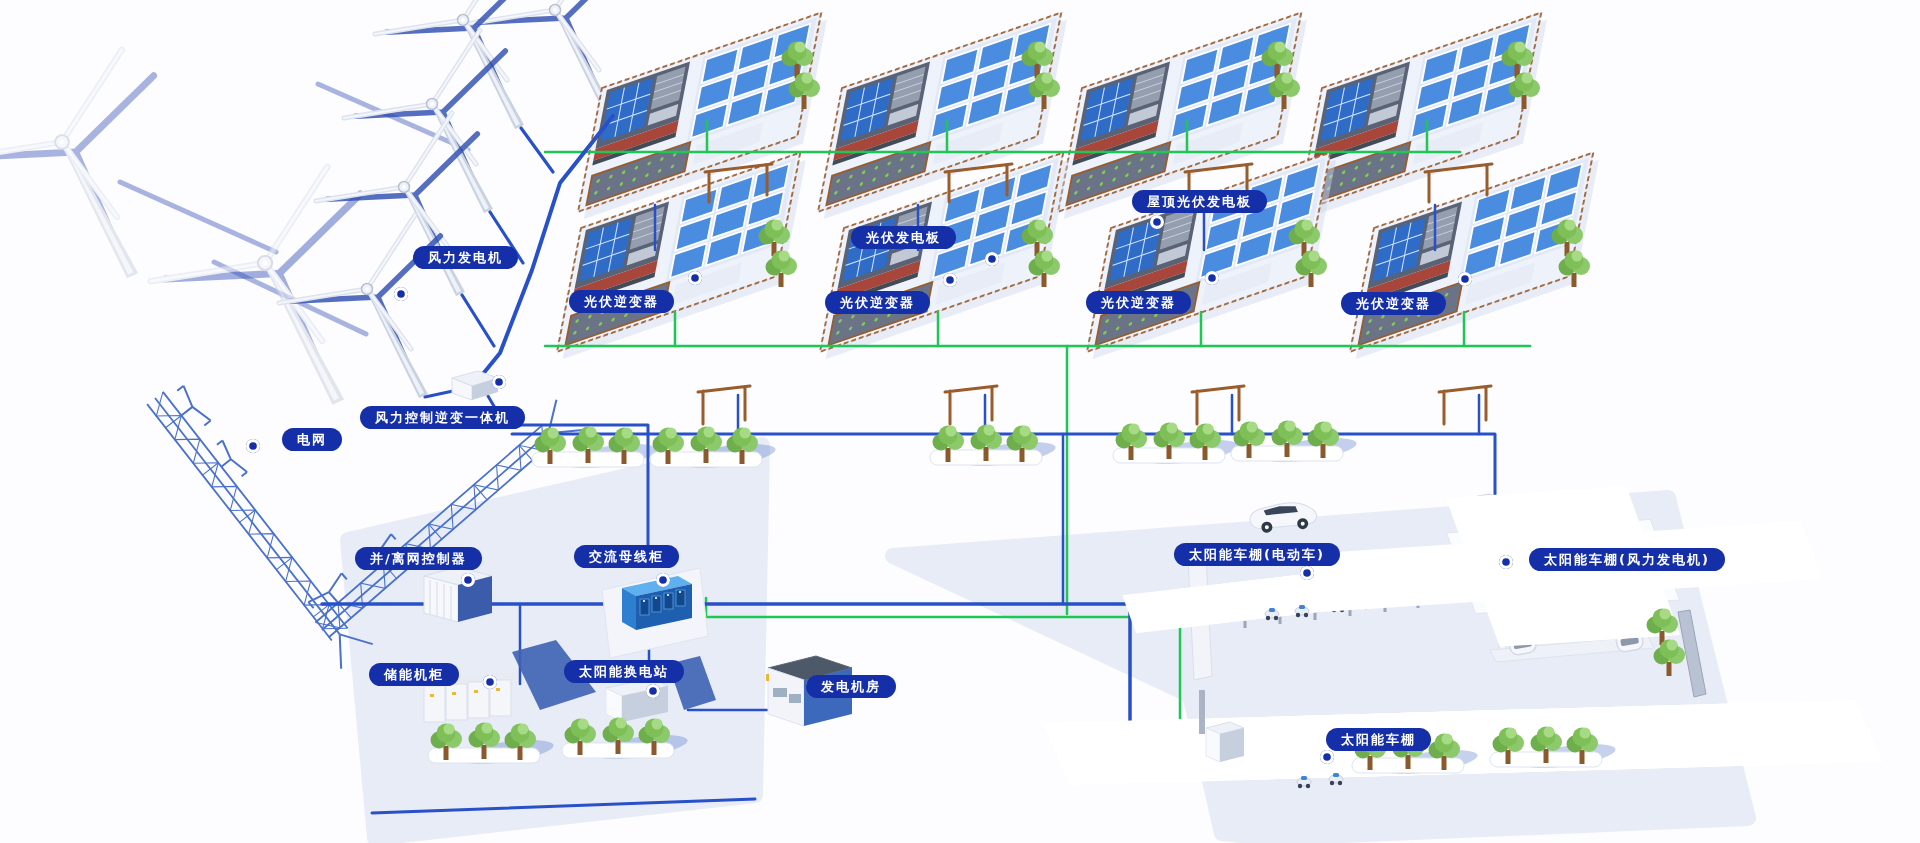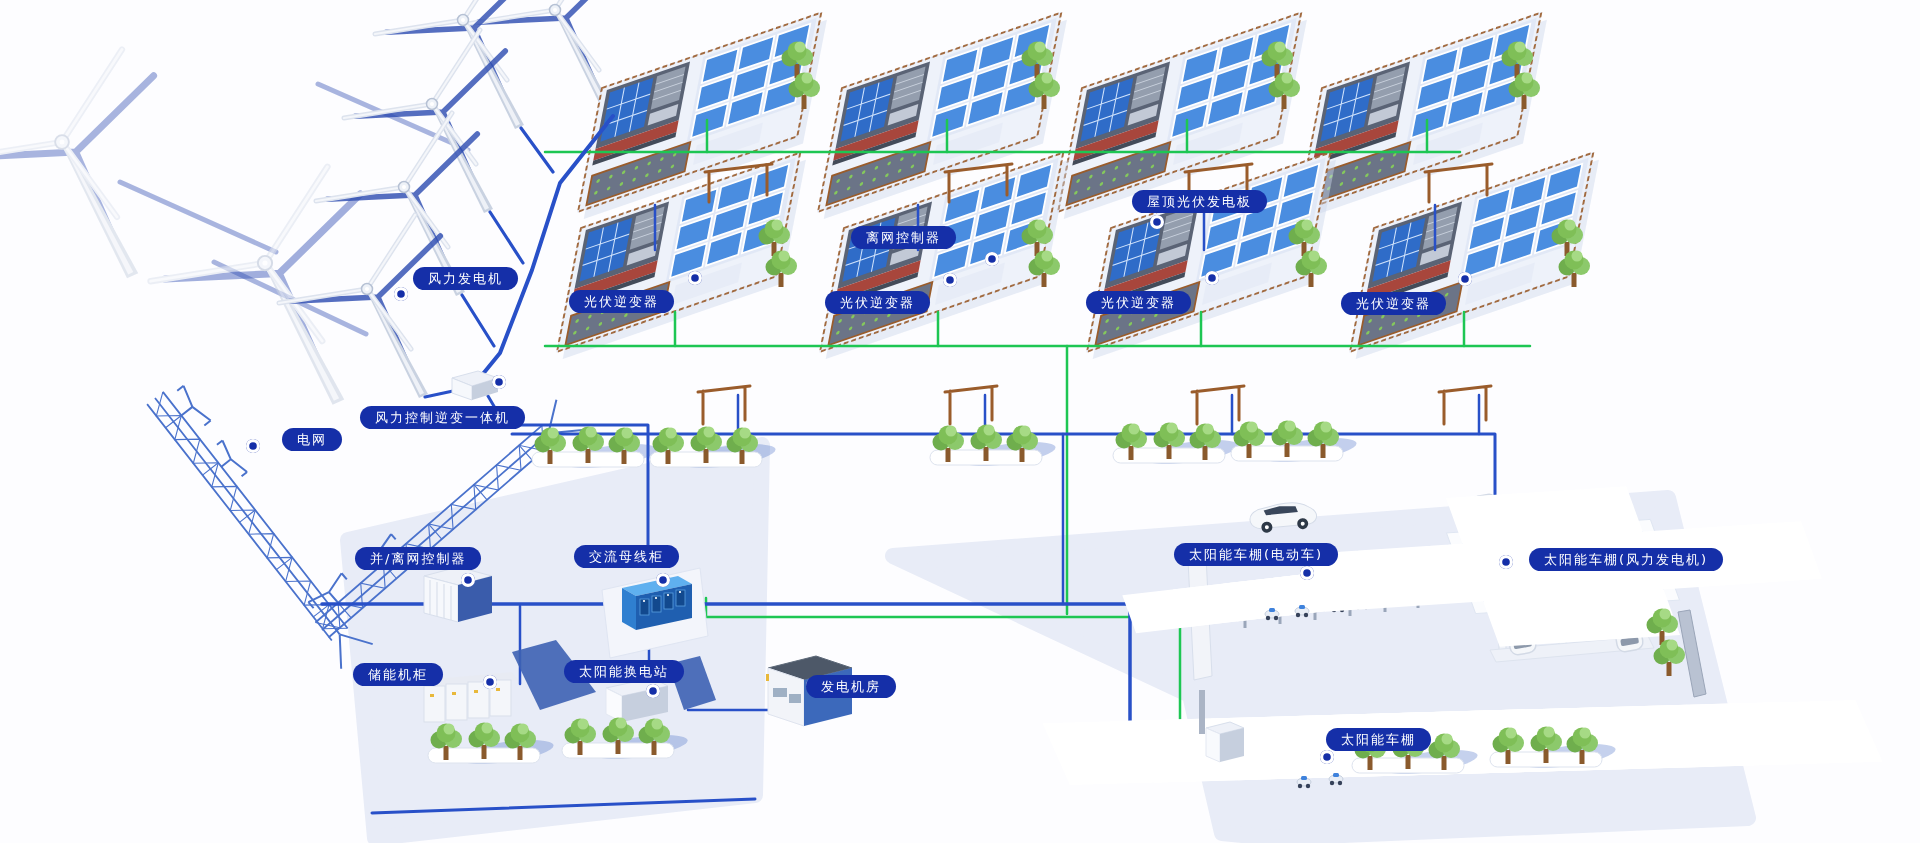--- a/index.html
+++ b/index.html
@@ -3,21 +3,21 @@
 <meta charset="utf-8">
 <style>
   :root{
     --callout_bg:#152fa8; --callout_text:#ffffff;
   }
   html,body{margin:0;padding:0;background:#fff;}
   .stage{position:relative;width:1920px;height:843px;overflow:hidden;background:#fdfdff;
          font-family:"DejaVu Sans",sans-serif;}
   .stage svg{position:absolute;left:0;top:0;}
   .co{position:absolute;background:var(--callout_bg);color:var(--callout_text);
-      font-size:13px;font-weight:normal;letter-spacing:2px;line-height:21px;
+      font-size:13px;font-weight:bold;letter-spacing:2px;line-height:21px;
       padding:1px 15px;border-radius:13px;white-space:nowrap;z-index:5;}
   .dt{position:absolute;width:14px;height:14px;border-radius:50%;background:var(--callout_bg);
       box-shadow:inset 0 0 0 3.2px #ffffff;transform:translate(-50%,-50%);z-index:4;}
 </style>
 </head>
 <body>
 
 <div class="stage">
 <svg width="1920" height="843" viewBox="0 0 1920 843">
   <defs></defs>
@@ -354,32 +354,32 @@
     <path d="M1206,728 L1220,734 L1220,762 L1206,756 Z" fill="#f8fafd" stroke="#e3e8f2"></path>
     <path d="M1220,734 L1244,728 L1244,756 L1220,762 Z" fill="#c6cfde"></path>
     <rect x="1199" y="690" width="6" height="44" fill="#aab4c5"></rect>
     <use href="#scooter" x="1304" y="782"></use>
         <use href="#scooter" x="1336" y="779"></use>
     <use href="#treerow" x="1352" y="756"></use>
         <use href="#treerow" x="1490" y="750"></use>
   </g>
 </svg>
 
-<div class="co" style="left:413px;top:267px">风力发电机</div>
+<div class="co" style="left:413px;top:246px">风力发电机</div>
 <div class="co" style="left:360px;top:406px">风力控制逆变一体机</div>
 <div class="co" style="left:282px;top:428px">电网</div>
-<div class="co" style="left:851px;top:226px">离网控制器</div>
+<div class="co" style="left:851px;top:226px">光伏发电板</div>
 <div class="co" style="left:1132px;top:190px">屋顶光伏发电板</div>
 <div class="co" style="left:569px;top:290px">光伏逆变器</div>
 <div class="co" style="left:825px;top:291px">光伏逆变器</div>
 <div class="co" style="left:1086px;top:291px">光伏逆变器</div>
 <div class="co" style="left:1341px;top:292px">光伏逆变器</div>
 <div class="co" style="left:355px;top:547px">并/离网控制器</div>
 <div class="co" style="left:574px;top:545px">交流母线柜</div>
-<div class="co" style="left:353px;top:663px">储能机柜</div>
+<div class="co" style="left:369px;top:663px">储能机柜</div>
 <div class="co" style="left:564px;top:660px">太阳能换电站</div>
 <div class="co" style="left:806px;top:675px">发电机房</div>
 <div class="co" style="left:1174px;top:543px">太阳能车棚(电动车)</div>
 <div class="co" style="left:1529px;top:548px">太阳能车棚(风力发电机)</div>
 <div class="co" style="left:1326px;top:728px">太阳能车棚</div>
 
 <div class="dt" style="left:401px;top:294px"></div>
 <div class="dt" style="left:992px;top:259px"></div>
 <div class="dt" style="left:1157px;top:222px"></div>
 <div class="dt" style="left:695px;top:278px"></div>

